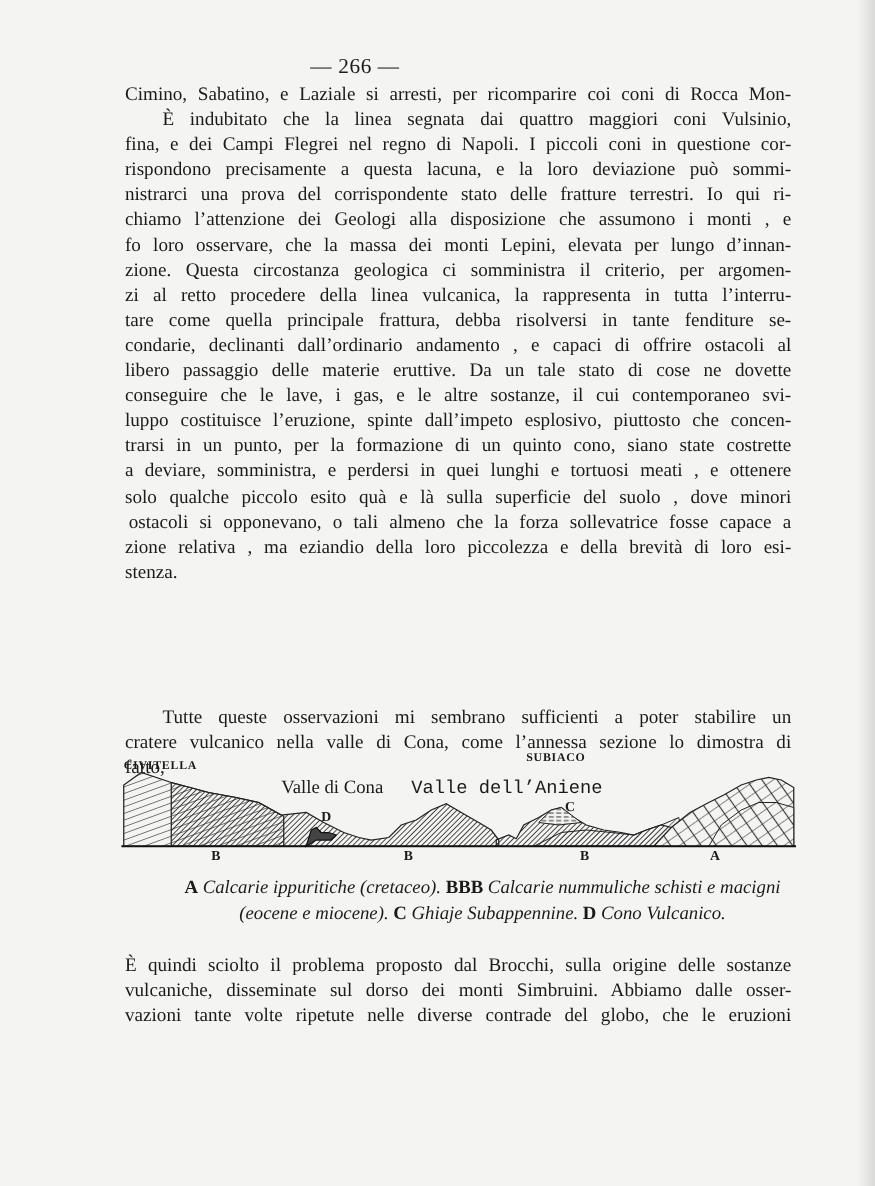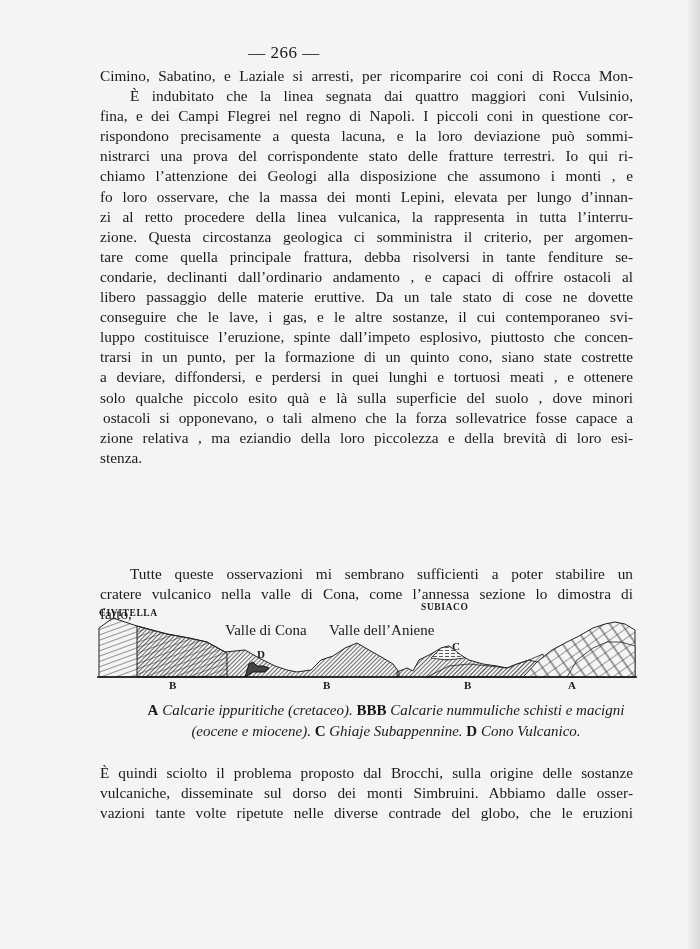--- a/index.html
+++ b/index.html
@@ -52,29 +52,29 @@
 <div class="header">— 266 —</div>
 
 <div class="text-block" id="p1">
     <span class="line">Cimino, Sabatino, e Laziale si arresti, per ricomparire coi coni di Rocca Mon-</span>
     <span class="line indent">È indubitato che la linea segnata dai quattro maggiori coni Vulsinio,</span>
     <span class="line">fina, e dei Campi Flegrei nel regno di Napoli. I piccoli coni in questione cor-</span>
     <span class="line">rispondono precisamente a questa lacuna, e la loro deviazione può sommi-</span>
     <span class="line">nistrarci una prova del corrispondente stato delle fratture terrestri. Io qui ri-</span>
     <span class="line">chiamo l’attenzione dei Geologi alla disposizione che assumono i monti , e</span>
     <span class="line">fo loro osservare, che la massa dei monti Lepini, elevata per lungo d’innan-</span>
+    <span class="line">zione. Questa circostanza geologica ci somministra il criterio, per argomen-</span>
     <span class="line">zi al retto procedere della linea vulcanica, la rappresenta in tutta l’interru-</span>
-    <span class="line">zione. Questa circostanza geologica ci somministra il criterio, per argomen-</span>
     <span class="line">tare come quella principale frattura, debba risolversi in tante fenditure se-</span>
     <span class="line">condarie, declinanti dall’ordinario andamento , e capaci di offrire ostacoli al</span>
     <span class="line">libero passaggio delle materie eruttive. Da un tale stato di cose ne dovette</span>
     <span class="line">conseguire che le lave, i gas, e le altre sostanze, il cui contemporaneo svi-</span>
     <span class="line">luppo costituisce l’eruzione, spinte dall’impeto esplosivo, piuttosto che concen-</span>
     <span class="line">trarsi in un punto, per la formazione di un quinto cono, siano state costrette</span>
-    <span class="line">a deviare, diffondersi, e perdersi in quei lunghi e tortuosi meati , e ottenere</span>
+    <span class="line">a deviare, somministra, e perdersi in quei lunghi e tortuosi meati , e ottenere</span>
     <span class="line">solo qualche piccolo esito quà e là sulla superficie del suolo , dove minori</span>
     <span class="line slight">ostacoli si opponevano, o tali almeno che la forza sollevatrice fosse capace a</span>
     <span class="line">zione relativa , ma eziandio della loro piccolezza e della brevità di loro esi-</span>
     <span class="line last">stenza.</span>
   </div>
 <div class="text-block" id="p2">
     <span class="line indent">Tutte queste osservazioni mi sembrano sufficienti a poter stabilire un</span>
     <span class="line">cratere vulcanico nella valle di Cona, come l’annessa sezione lo dimostra di</span>
     <span class="line last">fatto,</span>
   </div>
@@ -111,21 +111,21 @@
 
     <path d="M334,60 L344,50 L352,48 L360,54 L368,60 L350,62 Z" fill="url(#gravel)" stroke="#222" stroke-width="0.8"></path>
 
     <path d="M148,79 L152,66 L156,64 L160,68 L166,68 L172,70 L168,74 L156,74 Z" fill="#444" stroke="#111" stroke-width="1"></path>
 
     <line x1="0" y1="79" x2="540" y2="79" stroke="#111" stroke-width="1.5"></line>
   </svg>
   <span class="fig-label" style="left:2px; top:10px;">CIVITELLA</span>
   <span class="fig-label" style="left:324px; top:4px;">SUBIACO</span>
   <span class="fig-sublabel" style="left:128px; top:24px;">Valle di Cona</span>
-  <span class="fig-sublabel" style="left:232px; top:24px;">Valle dell’Aniene</span>
+  <span class="fig-sublabel" style="left:232px; top:24px;font-family:Liberation Mono, monospace;">Valle dell’Aniene</span>
   <span class="fig-letter" style="left:160px; top:50px;">D</span>
   <span class="fig-letter" style="left:355px; top:42px;">C</span>
   <span class="fig-letter" style="left:72px; top:81px;">B</span>
   <span class="fig-letter" style="left:226px; top:81px;">B</span>
   <span class="fig-letter" style="left:367px; top:81px;">B</span>
   <span class="fig-letter" style="left:471px; top:81px;">A</span>
 </div>
 
 <div class="caption">
   <div>

